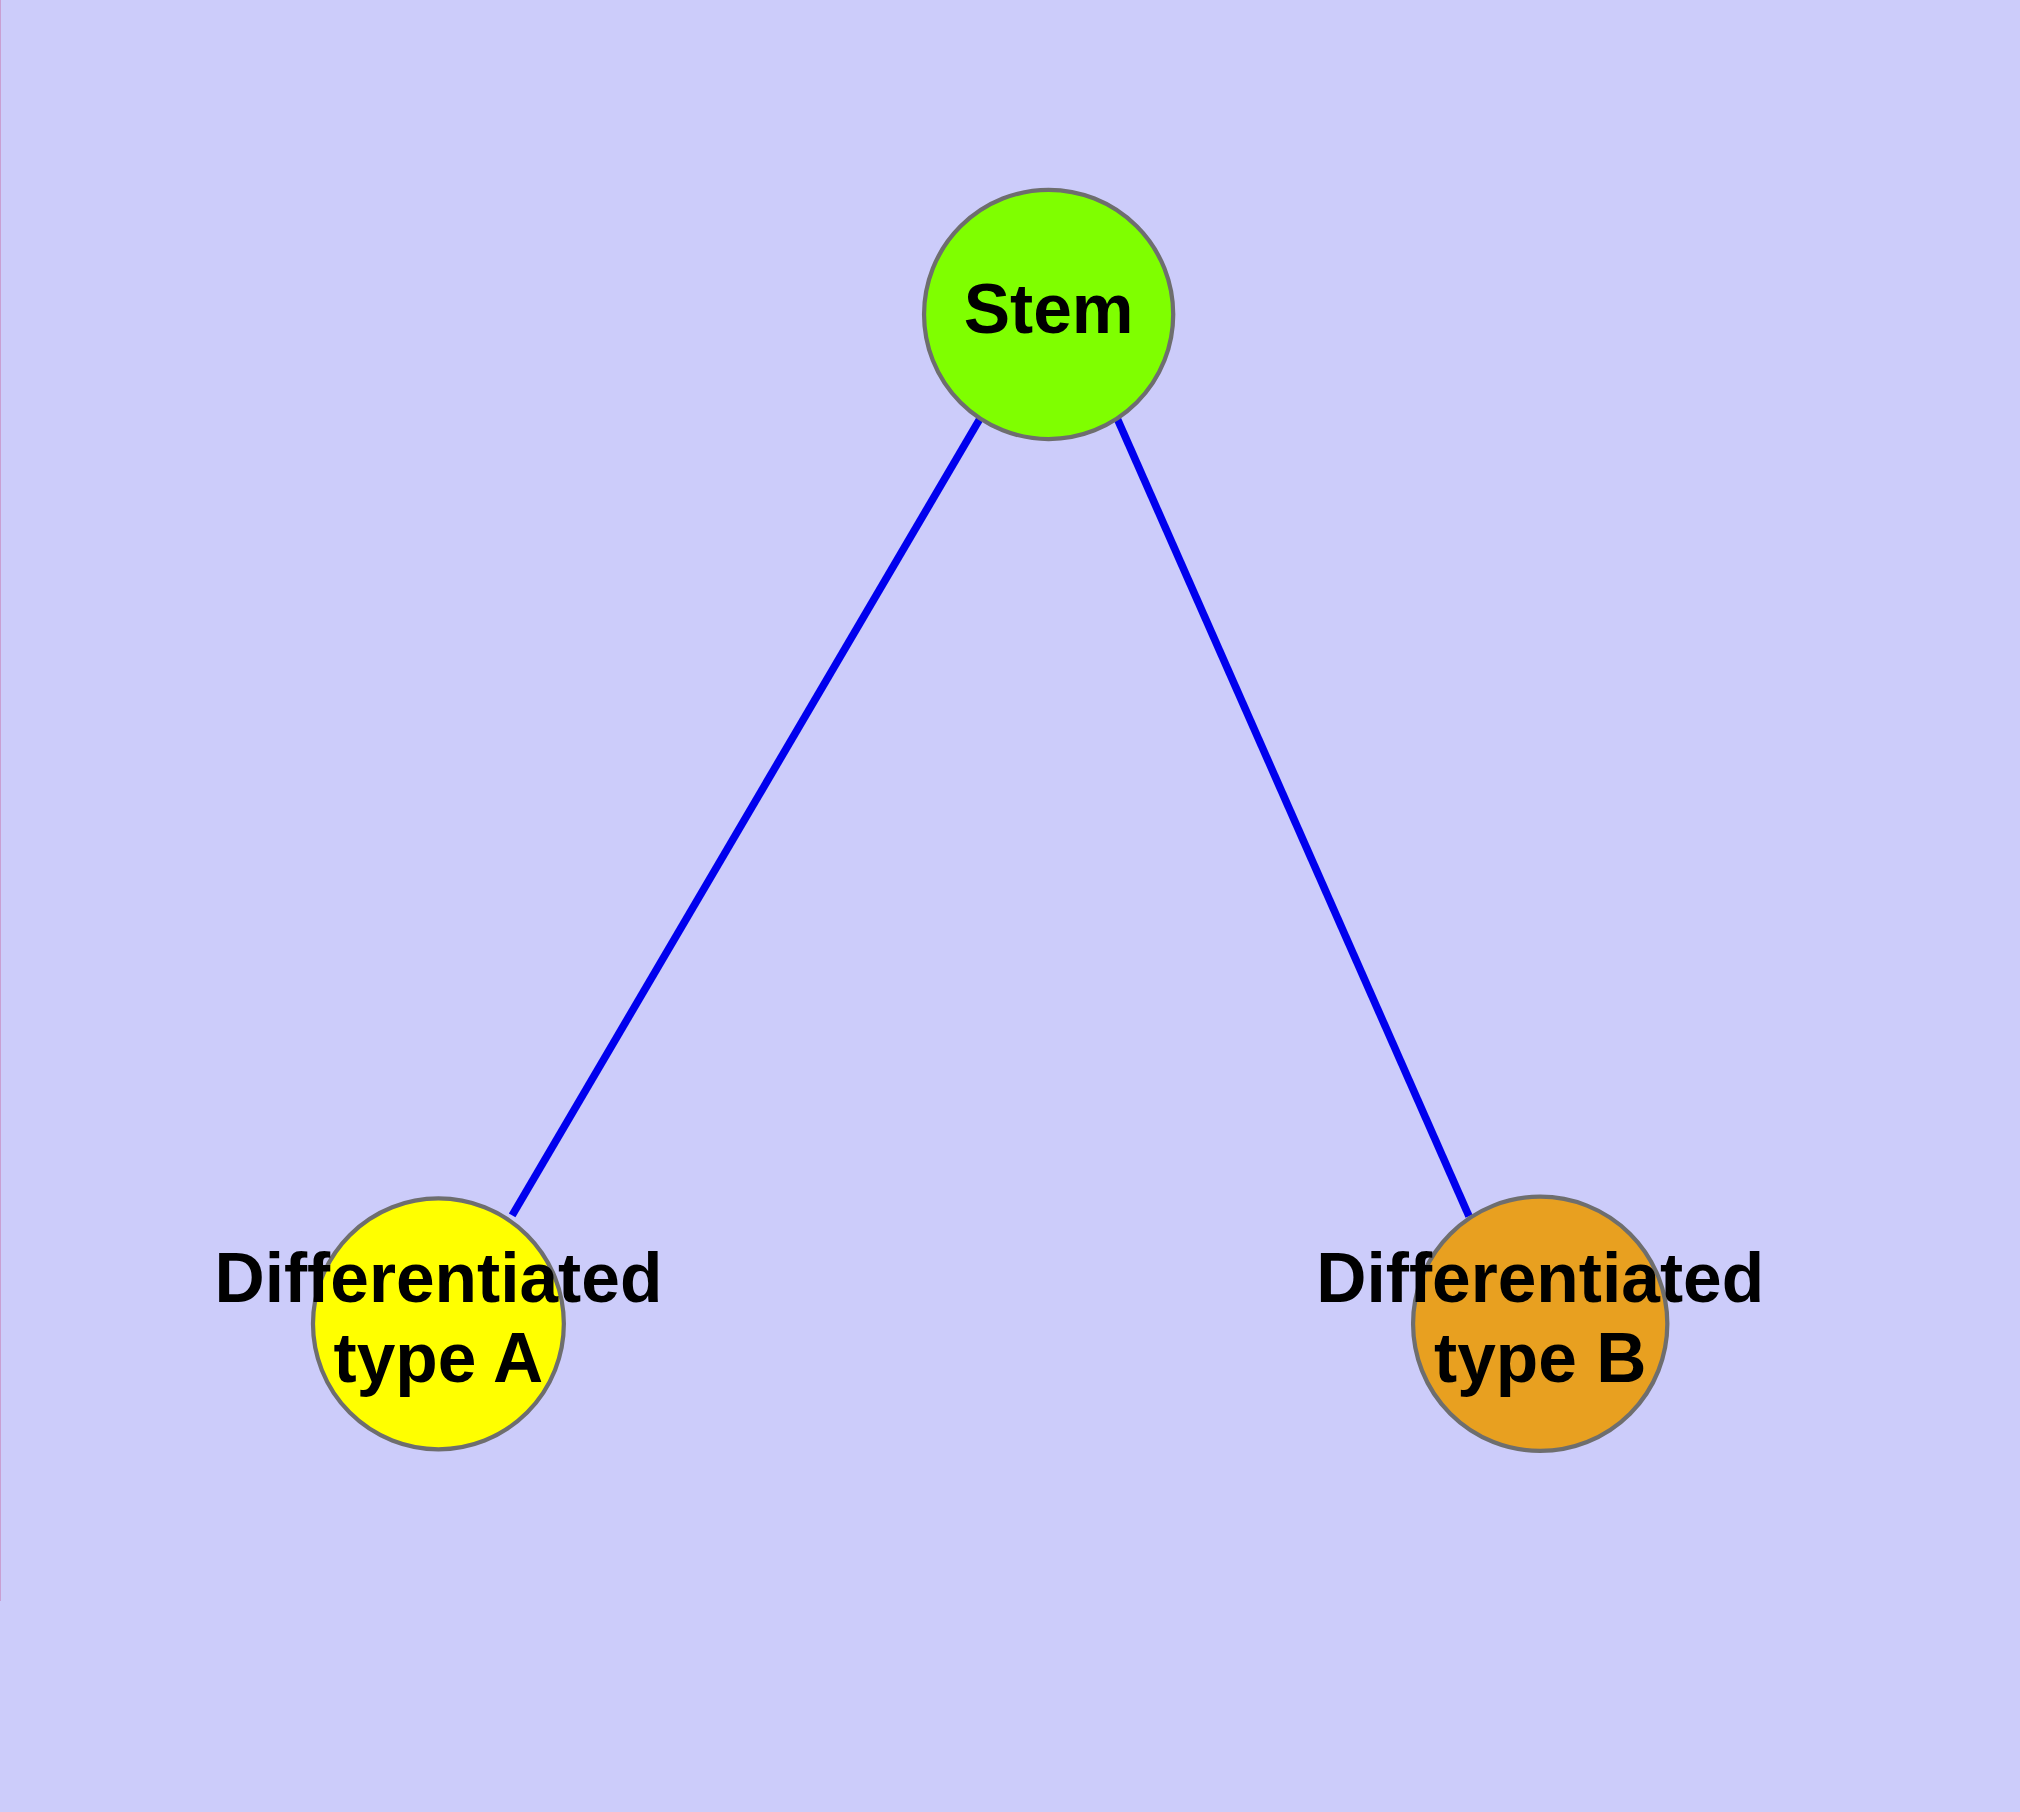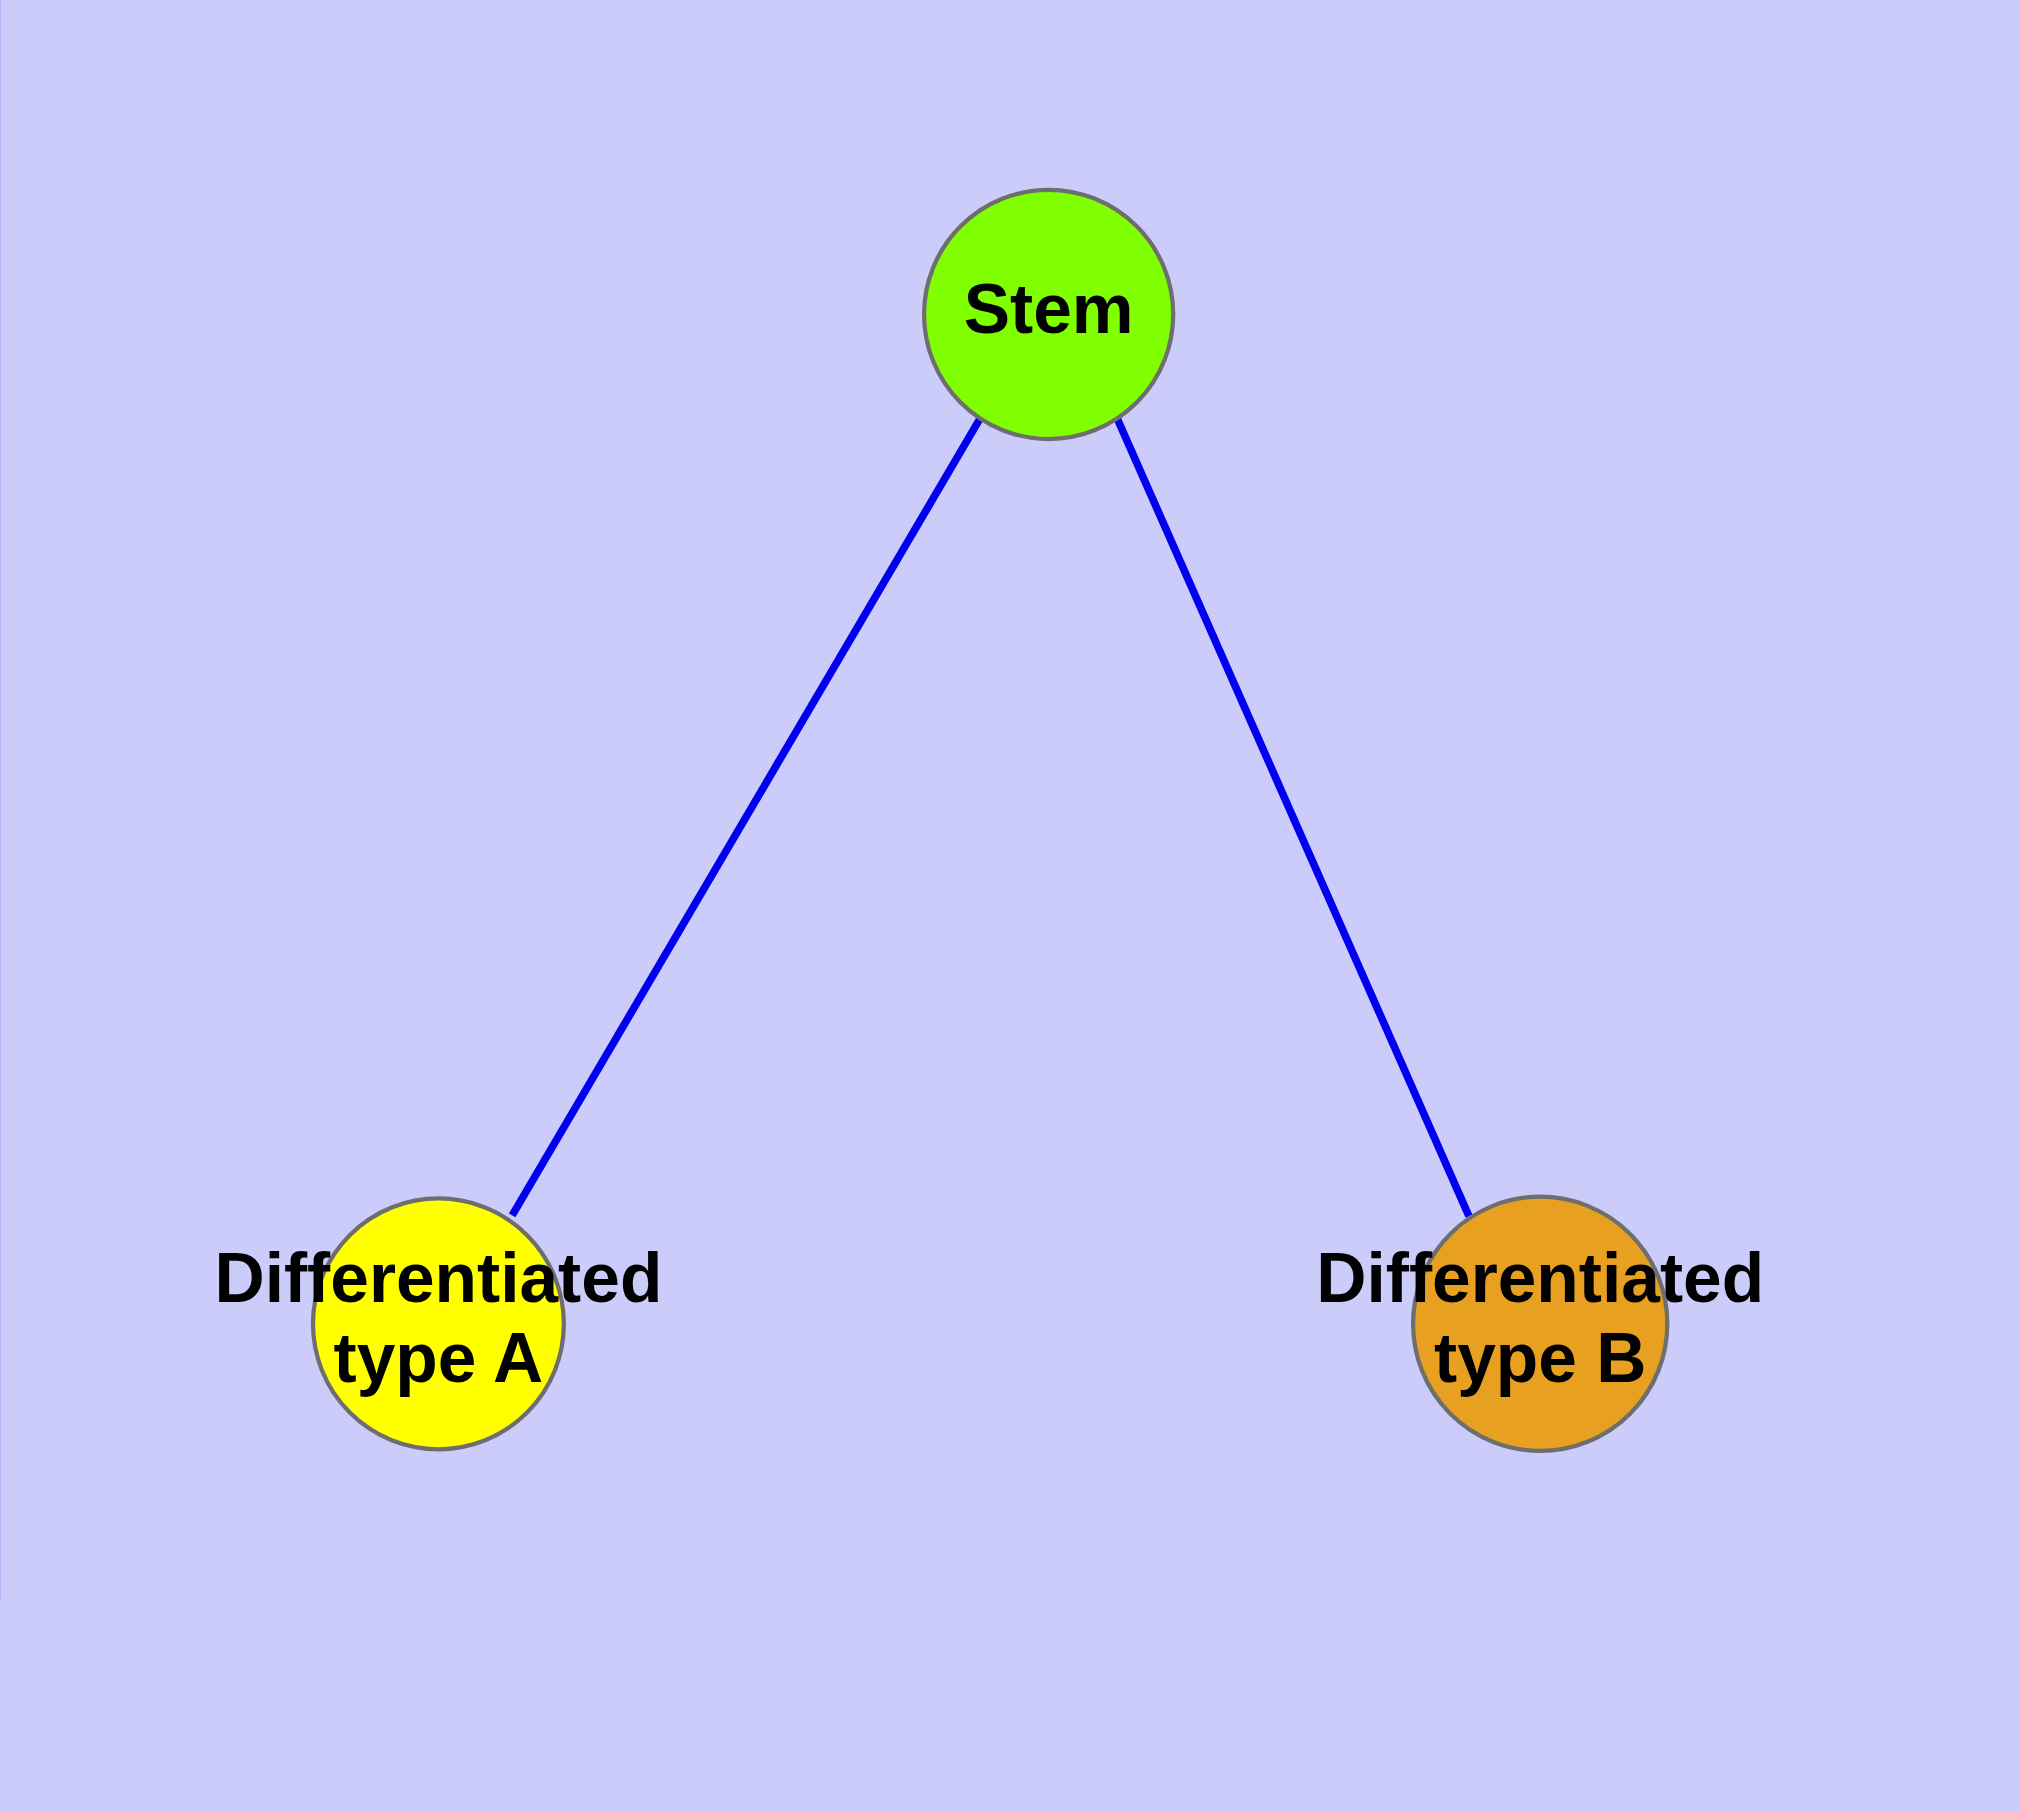--- a/index.html
+++ b/index.html
@@ -31,21 +31,21 @@
     text-anchor: middle;
     dominant-baseline: middle;
   }
   .edge-line {
     stroke-linecap: butt;
   }
 </style>
 </head>
 <body style="background: rgb(204, 204, 250);">
 
-<div id="canvas" style="width: 2021px; height: 1601px; background: #8b5cf6;">
+<div id="canvas" style="width: 2021px; height: 1601px; background: #be185d;">
 
   <svg id="graph-svg" viewBox="0 0 2384 2138" xmlns="http://www.w3.org/2000/svg" style="width: 2021px; height: 1812px;">
 
     <rect x="0" y="0" width="2384" height="2138" fill="#ccccfa"></rect>
 
     <g id="edges-layer">
         <line class="edge-line" x1="1156" y1="494" x2="604" y2="1434" stroke="#0000ee" stroke-width="9"></line>
         <line class="edge-line" x1="1318" y1="494" x2="1733" y2="1435" stroke="#0000ee" stroke-width="9"></line>
       </g>
 

